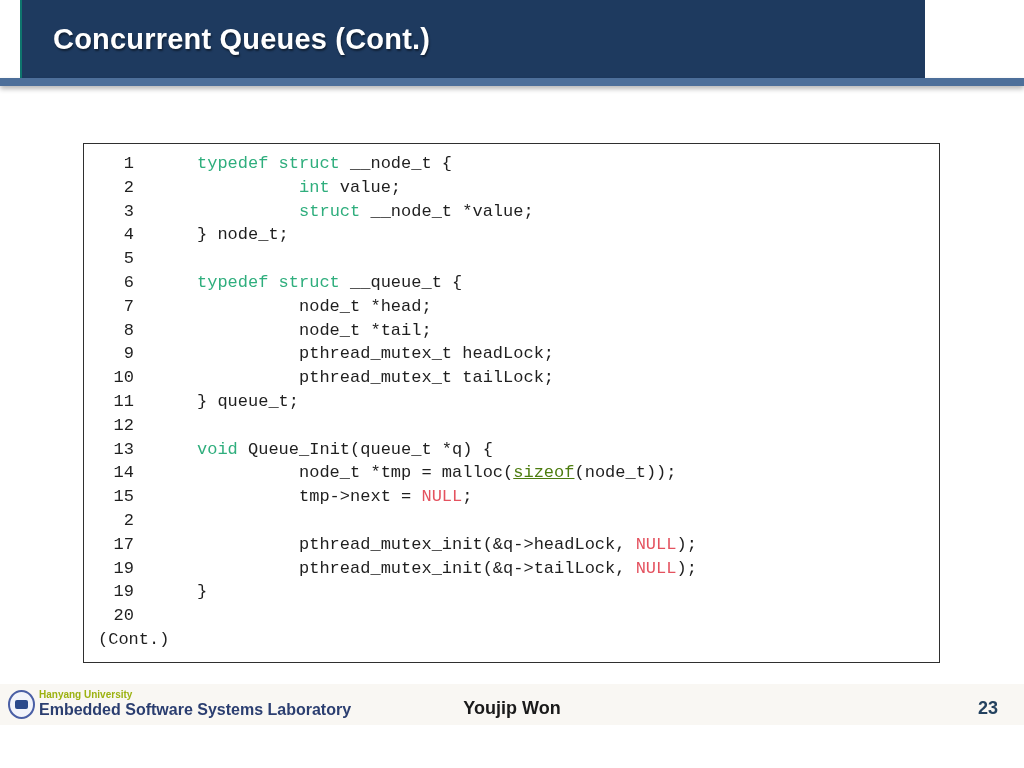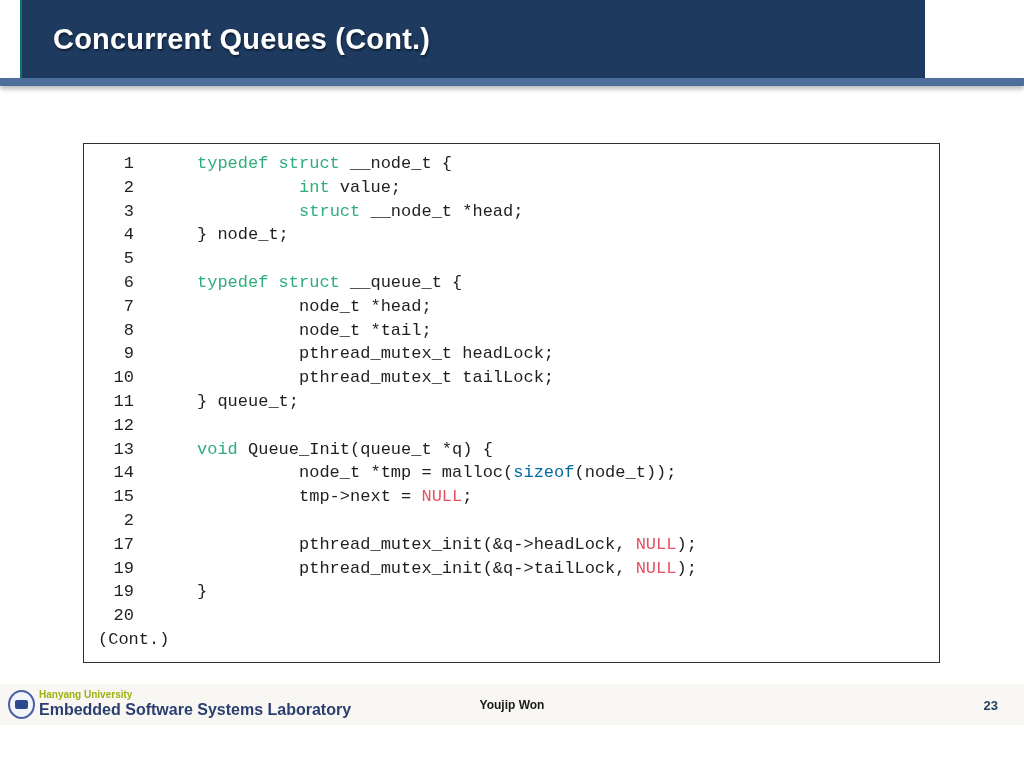--- a/index.html
+++ b/index.html
@@ -40,21 +40,21 @@
     padding:8px 0 0 10px;
     font-family:"Liberation Mono", monospace;
     font-size:17px; line-height:23.8px;
     color:#1f1f1f;
   }
   .code-line{ display:flex; height:23.8px; white-space:pre; }
   .ln{ flex:none; width:40px; text-align:right; }
   .code-text{ margin-left:63px; white-space:pre; }
   .seg-plain{ color:inherit; }
   .seg-keyword{ color:#2fae7d; }
-  .seg-orange{ color:#0369a1; }
+  .seg-orange{ color:#4d7c0f;text-decoration:underline; }
   .seg-red{ color:#e4525f; }
   .cont-line{ padding-left:4px; height:23.8px; white-space:pre; }
 
   
   .footer-line{
     position:absolute; top:722px; left:0; width:1024px; height:3px;
     background:#24425f;
   }
   .slide-footer{
     position:absolute; top:684px; left:0; width:1024px; height:41px;
@@ -69,40 +69,40 @@
   .seal-inner{
     width:13px; height:9px; background:#2b4a8b; border-radius:2px;
     display:flex; align-items:center; justify-content:center;
     color:#ffffff; font-size:6px; font-weight:bold; line-height:1;
   }
   .org-block{ position:absolute; left:39px; top:4px; }
   .org-line1{ font-size:10px; font-weight:bold; color:#9cb211; line-height:13px; }
   .org-line2{ font-size:16px; font-weight:bold; color:#2b3e70; line-height:17px; }
   .footer-author{
     position:absolute; left:0; top:14px; width:1024px;
-    text-align:center; font-size:12px; font-weight:bold; color:#1a1a1a;
+    text-align:center; font-size:18px; font-weight:bold; color:#1a1a1a;
   }
   .footer-page{
     position:absolute; right:26px; top:14px;
-    font-size:13px; font-weight:bold; color:#24425f;
+    font-size:18px; font-weight:bold; color:#24425f;
   }
 </style>
 </head>
 <body>
 
 <div class="slide-header">
   <div class="slide-title">Concurrent Queues (Cont.)</div>
 </div>
 <div class="header-strip"></div>
 
 <div class="codebox">
   <div>
       <div class="code-line"><span class="ln">1</span><span class="code-text"><span class="seg-keyword">typedef struct</span><span class="seg-plain"> __node_t {</span></span></div>
       <div class="code-line"><span class="ln">2</span><span class="code-text"><span class="seg-plain">          </span><span class="seg-keyword">int</span><span class="seg-plain"> value;</span></span></div>
-      <div class="code-line"><span class="ln">3</span><span class="code-text"><span class="seg-plain">          </span><span class="seg-keyword">struct</span><span class="seg-plain"> __node_t *head;</span></span></div>
+      <div class="code-line"><span class="ln">3</span><span class="code-text"><span class="seg-plain">          </span><span class="seg-keyword">struct</span><span class="seg-plain"> __node_t *value;</span></span></div>
       <div class="code-line"><span class="ln">4</span><span class="code-text"><span class="seg-plain">} node_t;</span></span></div>
       <div class="code-line"><span class="ln">5</span><span class="code-text"></span></div>
       <div class="code-line"><span class="ln">6</span><span class="code-text"><span class="seg-keyword">typedef struct</span><span class="seg-plain"> __queue_t {</span></span></div>
       <div class="code-line"><span class="ln">7</span><span class="code-text"><span class="seg-plain">          node_t *head;</span></span></div>
       <div class="code-line"><span class="ln">8</span><span class="code-text"><span class="seg-plain">          node_t *tail;</span></span></div>
       <div class="code-line"><span class="ln">9</span><span class="code-text"><span class="seg-plain">          pthread_mutex_t headLock;</span></span></div>
       <div class="code-line"><span class="ln">10</span><span class="code-text"><span class="seg-plain">          pthread_mutex_t tailLock;</span></span></div>
       <div class="code-line"><span class="ln">11</span><span class="code-text"><span class="seg-plain">} queue_t;</span></span></div>
       <div class="code-line"><span class="ln">12</span><span class="code-text"></span></div>
       <div class="code-line"><span class="ln">13</span><span class="code-text"><span class="seg-keyword">void</span><span class="seg-plain"> Queue_Init(queue_t *q) {</span></span></div>

